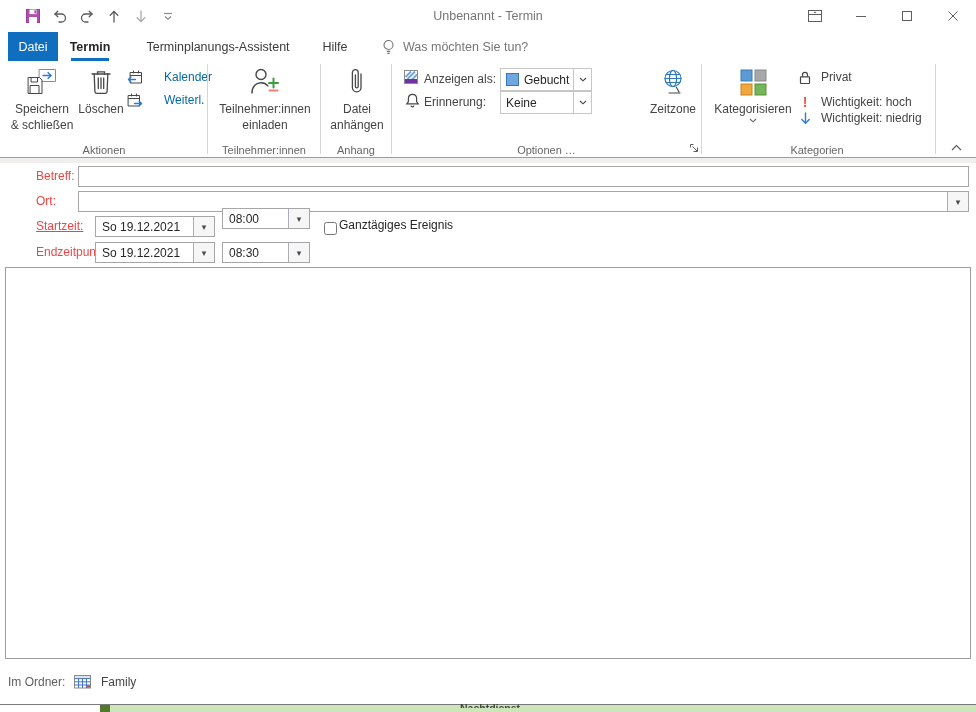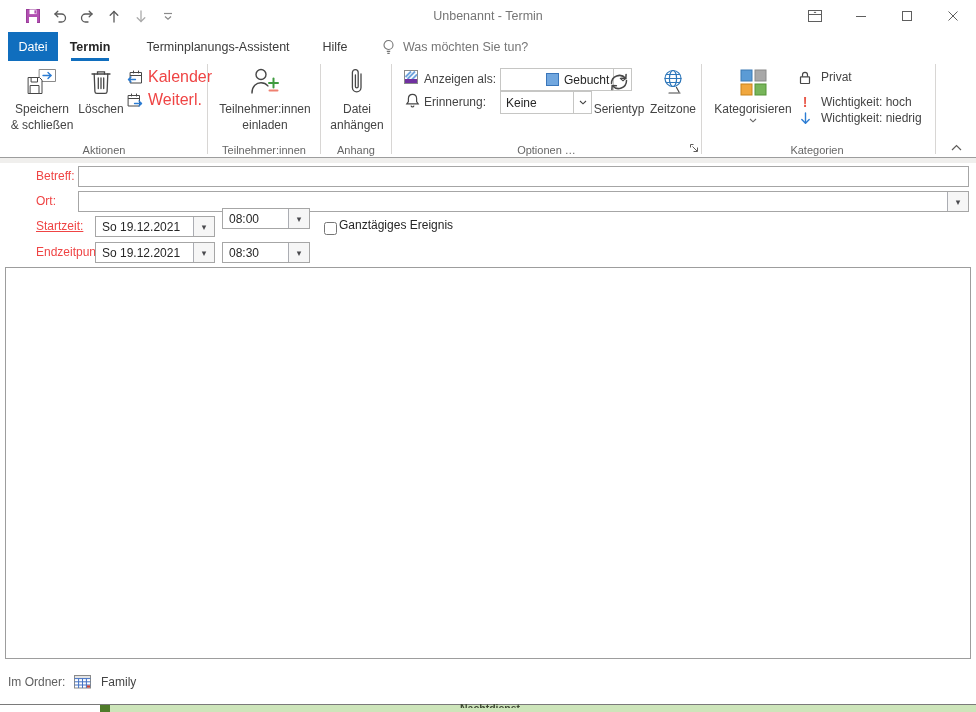--- a/index.html
+++ b/index.html
@@ -30,21 +30,21 @@
   .tellme{position:absolute;left:381px;top:0;height:29px;display:flex;align-items:center;gap:7px;color:#767676;font-size:12.5px;}
 
   
   .ribbon{position:absolute;top:61px;left:0;right:0;height:96px;background:#fff;border-bottom:1px solid #9d9d9d;}
   .ribbon-gap{position:absolute;top:158px;left:0;right:0;height:5px;background:#f0efed;}
   .vdiv{position:absolute;top:3px;height:90px;width:1px;background:#d8d6d4;}
   .grplabel{position:absolute;top:82px;height:14px;line-height:14px;font-size:11px;color:#666;text-align:center;}
   .bigbtn{position:absolute;top:3px;text-align:center;color:#444;}
   .bigbtn .bicon{height:36px;display:flex;align-items:center;justify-content:center;}
   .bigbtn .blabel{line-height:14px;font-size:12px;margin-top:2px;}
-  .smallbtn{position:absolute;left:126px;height:20px;display:flex;align-items:center;gap:4px;font-size:16px;color:#ef4444;}
+  .smallbtn{position:absolute;left:126px;height:20px;display:flex;align-items:center;gap:20px;font-size:12px;color:#0369a1;}
   .optlabel{position:absolute;height:22px;line-height:22px;font-size:12px;color:#444;}
   .combo{position:absolute;left:500px;width:90px;height:21px;border:1px solid #c6c6c4;background:#fff;
          display:flex;align-items:center;font-size:12px;color:#262626;}
   .combo .ctext{flex:1;padding-left:5px;display:flex;align-items:center;gap:5px;overflow:hidden;white-space:nowrap;}
   .combo .cchev{width:17px;align-self:stretch;border-left:1px solid #c6c6c4;display:flex;align-items:center;justify-content:center;}
   .busy-sq{width:13px;height:13px;background:#71a7df;border:1px solid #3a76ba;box-sizing:border-box;}
   .kat-item{position:absolute;left:797px;height:20px;display:flex;align-items:center;gap:8px;font-size:12px;color:#444;}
   .kicon{width:16px;display:flex;justify-content:center;}
   .excl{color:#e8594a;font-weight:bold;font-size:14px;line-height:14px;}
   .chev-under{margin-top:2px;display:flex;justify-content:center;}
@@ -286,21 +286,21 @@
     <div class="vdiv" style="left:391px;"></div>
 
     <div class="abs" style="left:404px;top:9px;">
       <svg width="14" height="14">
           <rect x="0.5" y="0.5" width="13" height="13" fill="#fff" stroke="#8a8a8a"></rect>
           <path d="M1.5 7 7 1.5M3.5 9 11 1.5M8 9.5l5-5" stroke="#6fa3dc" stroke-width="1.8"></path>
           <rect x="1" y="9" width="12" height="4" fill="#7030a0"></rect>
         </svg>
     </div>
     <div class="optlabel" style="left:424px;top:7px;">Anzeigen als:</div>
-    <div class="combo" style="top:7px;padding-left:40px;">
+    <div class="combo" style="top:7px;">
       <span class="ctext">
           <span class="busy-sq"></span>
           <span>Gebucht</span>
         </span>
       <span class="cchev">
         <svg width="8" height="5" fill="none" stroke="#444" stroke-width="1.1">
             <path d="M1 1l3 2.8L7 1"></path>
           </svg>
       </span>
     </div>
@@ -316,31 +316,20 @@
       <span class="ctext">
           <span>Keine</span>
         </span>
       <span class="cchev">
         <svg width="8" height="5" fill="none" stroke="#444" stroke-width="1.1">
             <path d="M1 1l3 2.8L7 1"></path>
           </svg>
       </span>
     </div>
 
-    <div class="bigbtn" style="left:592px;width:54px;">
-      <div class="bicon">
-        <svg width="26" height="26" fill="none" stroke="#474747" stroke-width="1.5" stroke-linecap="round" stroke-linejoin="round">
-          <path d="M5.5 14.5a8 8 0 0 1 14-5.3"></path>
-          <path d="M19.8 9.6l.3-4.2M19.8 9.6l-4.2-.3"></path>
-          <path d="M20.5 11.5a8 8 0 0 1-14 5.3"></path>
-          <path d="M6.2 16.4l-.3 4.2M6.2 16.4l4.2.3"></path>
-        </svg>
-      </div>
-      <div class="blabel">Serientyp</div>
-    </div>
 
     <div class="bigbtn" style="left:648px;width:50px;">
       <div class="bicon">
         <svg width="26" height="28" fill="none" stroke-linecap="round">
           <g stroke="#2e77ba" stroke-width="1.2">
             <circle cx="13" cy="10.5" r="8"></circle>
             <ellipse cx="13" cy="10.5" rx="3.6" ry="8"></ellipse>
             <path d="M5 10.5h16M6.4 6.5h13.2M6.4 14.5h13.2"></path>
           </g>
           <g stroke="#474747" stroke-width="1.2">

